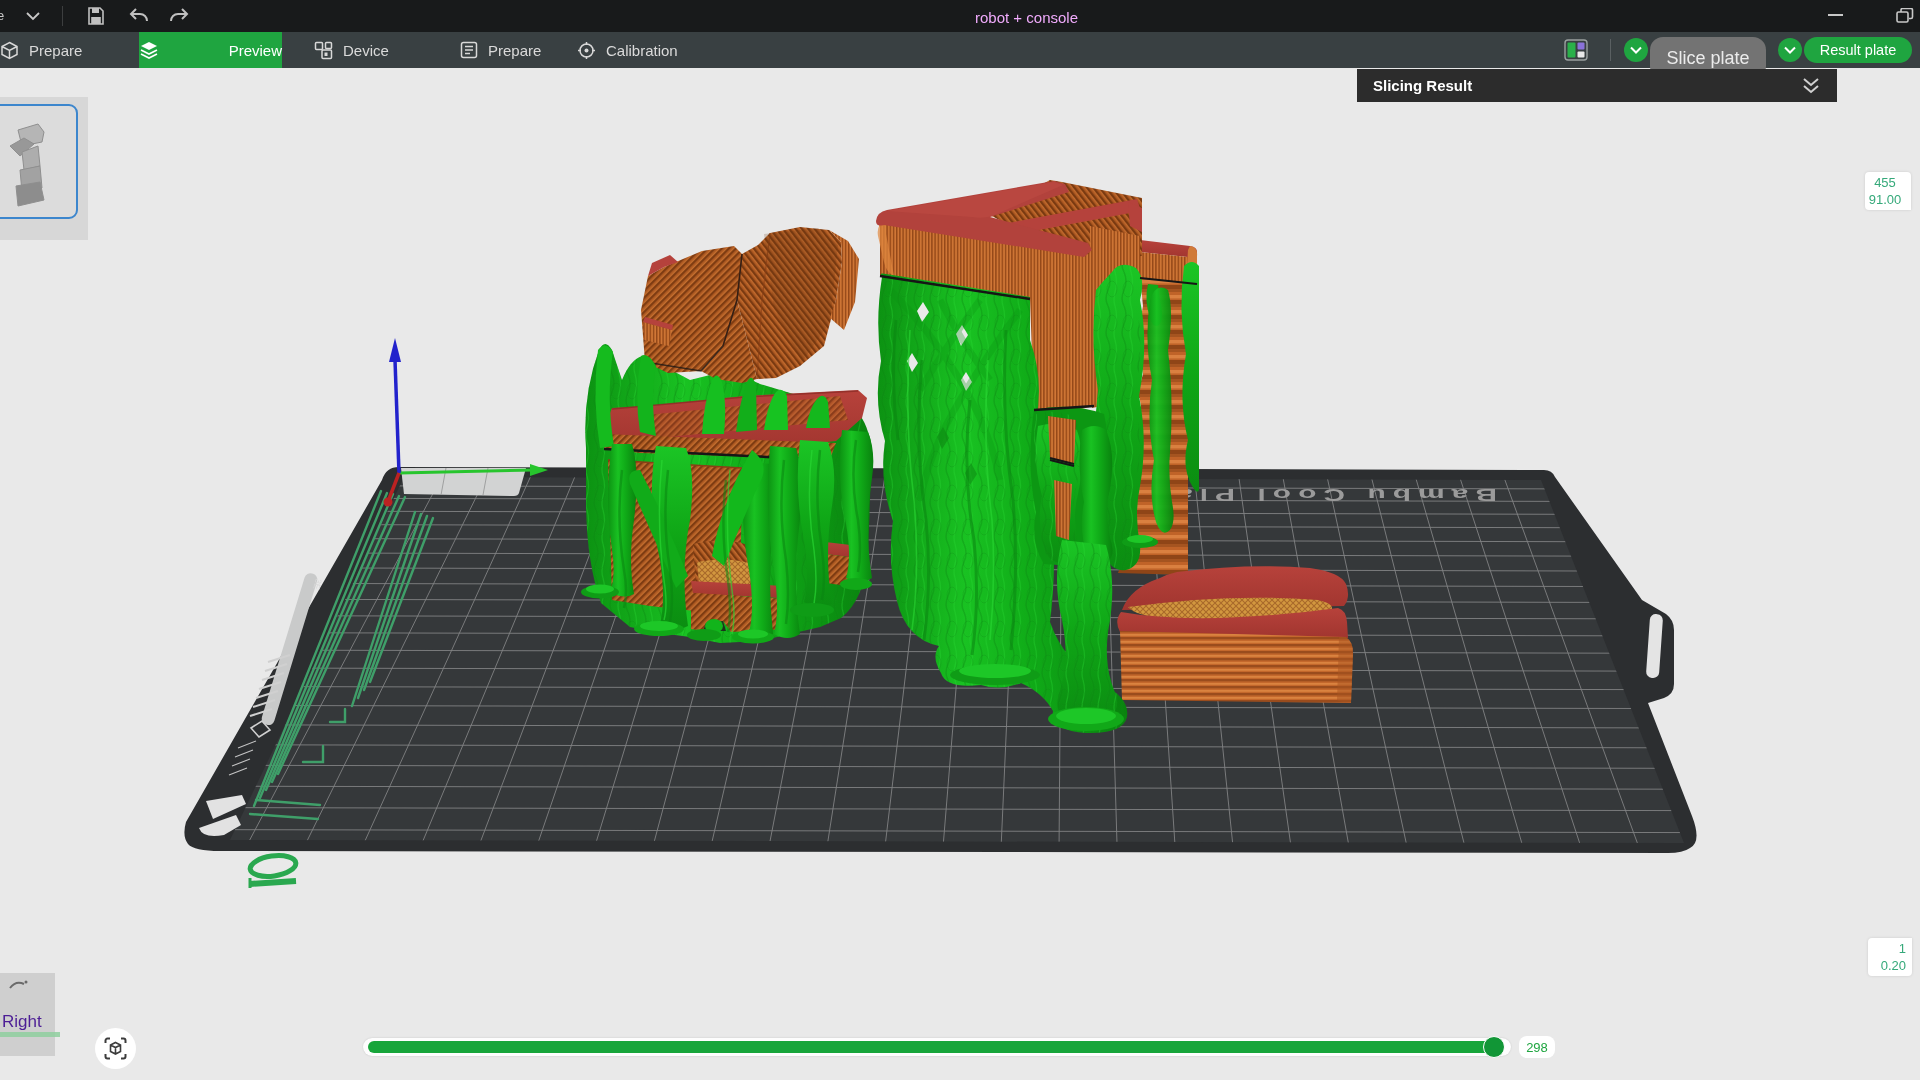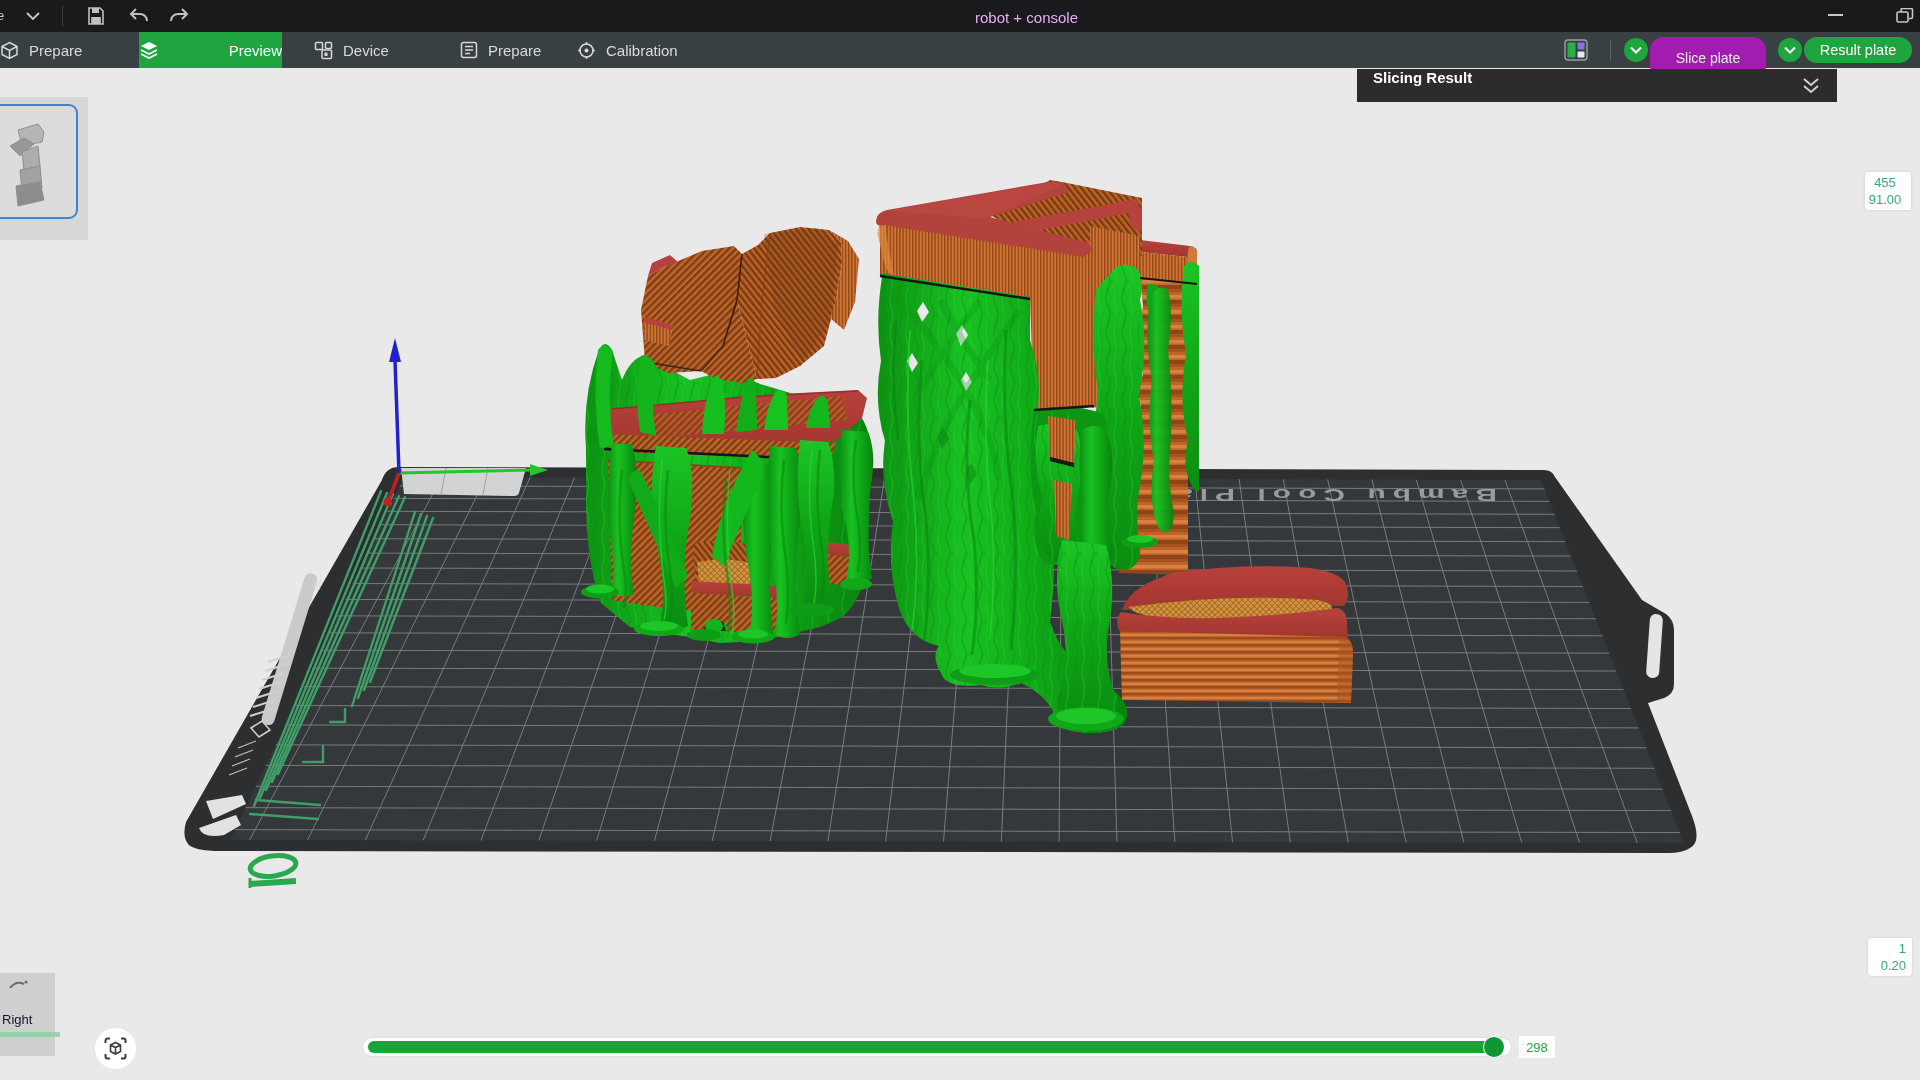--- a/index.html
+++ b/index.html
@@ -80,21 +80,21 @@
       <rect x="1" y="1" width="22" height="20" rx="3" fill="none" stroke="#9aa0a0" stroke-width="1.4"></rect>
       <rect x="3.5" y="3.5" width="8" height="15" rx="1" fill="#2ab04a"></rect>
       <rect x="13.5" y="3.5" width="7" height="7" rx="1" fill="#8b72d9"></rect>
       <rect x="13.5" y="12.5" width="7" height="6" rx="1" fill="#e9e9e9"></rect>
     </svg>
  <div style="position:absolute;left:1610px;top:7px;width:1px;height:22px;background:#5a6062"></div>
  <div style="position:absolute;left:1624px;top:6px;width:24px;height:24px;border-radius:50%;background:#1fa540"></div>
  <svg style="position:absolute;left:1629px;top:14px" width="14" height="9" viewBox="0 0 14 9">
       <path d="M2 1.5 L7 6.5 L12 1.5" stroke="#fff" stroke-width="2" fill="none"></path>
     </svg>
- <div style="position:absolute;left:1650px;top:5px;width:116px;height:42px;border-radius:13px;background:#a21caf;color:#ebebeb;font-size:14px;display:flex;align-items:center;justify-content:center">Slice plate</div>
+ <div style="position:absolute;left:1650px;top:5px;width:116px;height:42px;border-radius:13px;background:#737373;color:#ebebeb;font-size:18px;display:flex;align-items:center;justify-content:center">Slice plate</div>
  <div style="position:absolute;left:1778px;top:6px;width:24px;height:24px;border-radius:50%;background:#1fa540"></div>
  <svg style="position:absolute;left:1783px;top:14px" width="14" height="9" viewBox="0 0 14 9">
       <path d="M2 1.5 L7 6.5 L12 1.5" stroke="#fff" stroke-width="2" fill="none"></path>
     </svg>
  <div style="position:absolute;left:1804px;top:5px;width:108px;height:26px;border-radius:13px;background:#1fa540;color:#fff;font-size:14.5px;display:flex;align-items:center;justify-content:center">Result plate</div>
 </div>
 
 <svg id="scene" viewBox="0 68 1920 1012" width="1920" height="1012">
 <defs>
  <pattern id="patV" width="3.2" height="10" patternUnits="userSpaceOnUse">
@@ -436,36 +436,36 @@
 <div style="position:absolute;left:-12px;top:104px;width:90px;height:115px;background:#dcdcdc;border:2px solid #3c86cd;border-radius:9px"></div>
 <svg style="position:absolute;left:4px;top:122px" width="56" height="90" viewBox="0 0 56 90">
  <g fill="#a9a9a9" stroke="#8f8f8f" stroke-width="1">
  <path d="M14 8 L34 2 L40 10 L38 20 L18 24 Z" fill="#b5b5b5"></path>
  <path d="M6 24 L20 16 L30 22 L16 34 Z" fill="#989898"></path>
  <path d="M18 30 L34 24 L36 44 L20 48 Z" fill="#adadad"></path>
  <path d="M16 48 L36 44 L38 66 L18 70 Z" fill="#a2a2a2"></path>
  <path d="M12 64 L36 60 L40 78 L14 84 Z" fill="#8d8d8d"></path>
  </g>
 </svg>
-<div style="position:absolute;left:1357px;top:69px;width:480px;height:33px;background:#2c2c2c;color:#fff;display:flex;align-items:flex-start">
+<div style="position:absolute;left:1357px;top:69px;width:480px;height:33px;background:#2c2c2c;color:#fff;display:flex;align-items:center">
     <span style="margin-left:16px;font-size:15px;font-weight:bold">Slicing Result</span>
   </div>
 <svg style="position:absolute;left:1800px;top:77px" width="22" height="18" viewBox="0 0 22 18">
     <path d="M4 2 L11 8 L18 2 M4 9 L11 15 L18 9" stroke="#d0d0d0" stroke-width="2" fill="none"></path>
   </svg>
 <div style="position:absolute;left:1865px;top:172px;width:46px;height:38px;background:#fff;border-radius:4px 4px 0 4px;box-shadow:0 0 3px rgba(0,0,0,0.12)"></div>
 <div style="position:absolute;left:1865px;top:174px;width:40px;text-align:center;font-size:13px;line-height:17px;color:#35a97a">455<br>91.00</div>
 <div style="position:absolute;left:1868px;top:938px;width:44px;height:38px;background:#fff;border-radius:4px 0 4px 4px;box-shadow:0 0 3px rgba(0,0,0,0.12)"></div>
 <div style="position:absolute;left:1868px;top:940px;width:38px;text-align:right;font-size:13px;line-height:17px;color:#35a97a">1<br>0.20</div>
 <div style="position:absolute;left:363px;top:1038px;width:1148px;height:18px;background:#fdfdfd;border-radius:9px;box-shadow:0 0 2px rgba(0,0,0,0.15)"></div>
 <div style="position:absolute;left:368px;top:1041px;width:1122px;height:12px;background:#17a53a;border-radius:6px"></div>
 <div style="position:absolute;left:1483px;top:1036px;width:22px;height:22px;background:#119636;border-radius:50%;border:1.5px solid #fff"></div>
-<div style="position:absolute;left:1519px;top:1036px;width:36px;height:22px;background:#fff;border-radius:0;color:#1fa540;font-size:13px;display:flex;align-items:center;justify-content:center">298</div>
+<div style="position:absolute;left:1519px;top:1036px;width:36px;height:22px;background:#fff;border-radius:8px;color:#1fa540;font-size:13px;display:flex;align-items:center;justify-content:center">298</div>
 <div style="position:absolute;left:0;top:973px;width:55px;height:83px;background:#cfcfcf"></div>
-<div style="position:absolute;left:2px;top:1012px;font-size:13px;color:#0f172a">Right</div>
+<div style="position:absolute;left:2px;top:1012px;font-size:17px;color:#4c1d95">Right</div>
 <svg style="position:absolute;left:8px;top:978px" width="24" height="14" viewBox="0 0 24 14">
     <path d="M2 10 Q8 2 16 6" fill="none" stroke="#6a6a6a" stroke-width="2"></path>
     <circle cx="18" cy="4" r="1.5" fill="#6a6a6a"></circle>
   </svg>
 <div style="position:absolute;left:0px;top:1032px;width:60px;height:5px;background:#8fcf9f;opacity:0.85"></div>
 <div style="position:absolute;left:95px;top:1028px;width:41px;height:41px;background:#fff;border-radius:50%"></div>
 <svg style="position:absolute;left:104px;top:1037px" width="23" height="23" viewBox="0 0 23 23">
  <g fill="none" stroke="#3c3c3c" stroke-width="2">
  <path d="M1.5 6 V3.5 A2 2 0 0 1 3.5 1.5 H6 M17 1.5 h2.5 A2 2 0 0 1 21.5 3.5 V6 M21.5 17 v2.5 A2 2 0 0 1 19.5 21.5 H17 M6 21.5 H3.5 A2 2 0 0 1 1.5 19.5 V17"></path>
  <path d="M11.5 5.5 L16.5 8 V14.5 L11.5 17 L6.5 14.5 V8 Z M6.5 8 L11.5 10.5 L16.5 8 M11.5 10.5 V17" stroke-width="1.6"></path>

